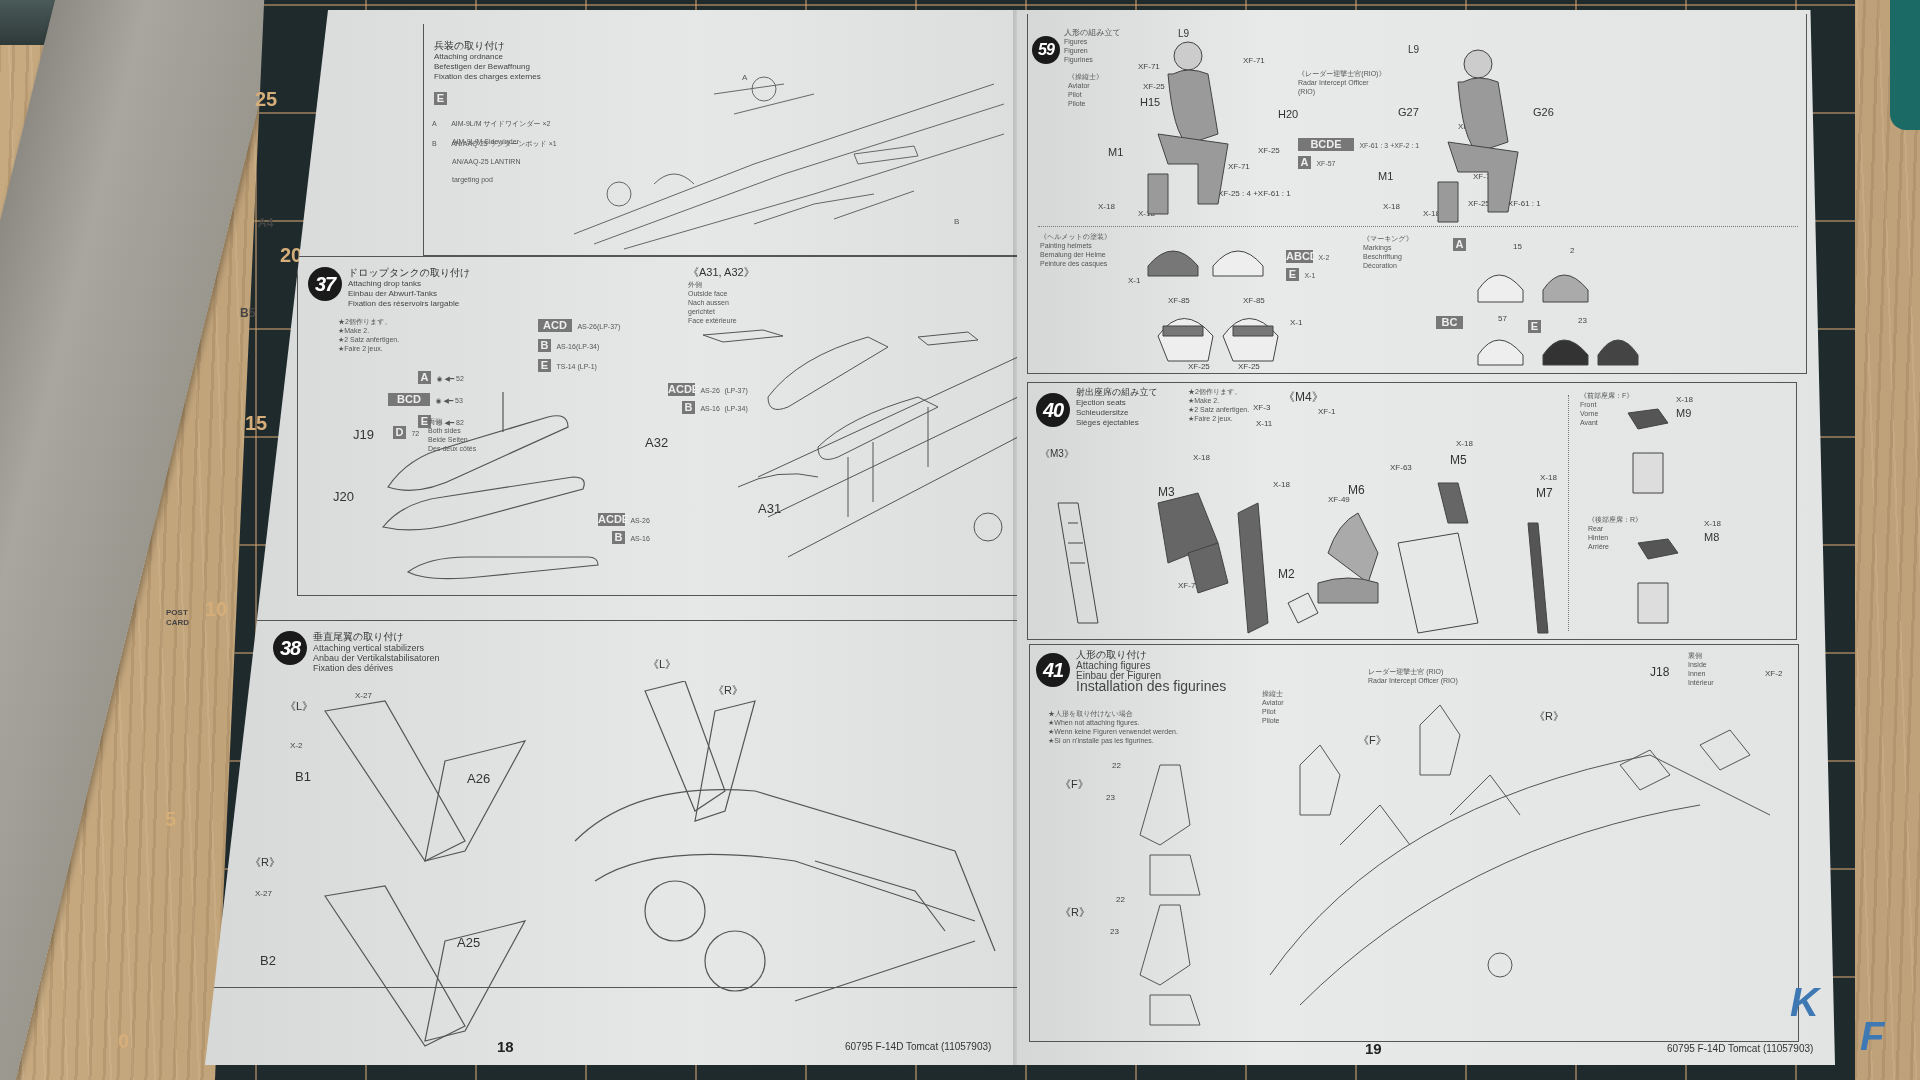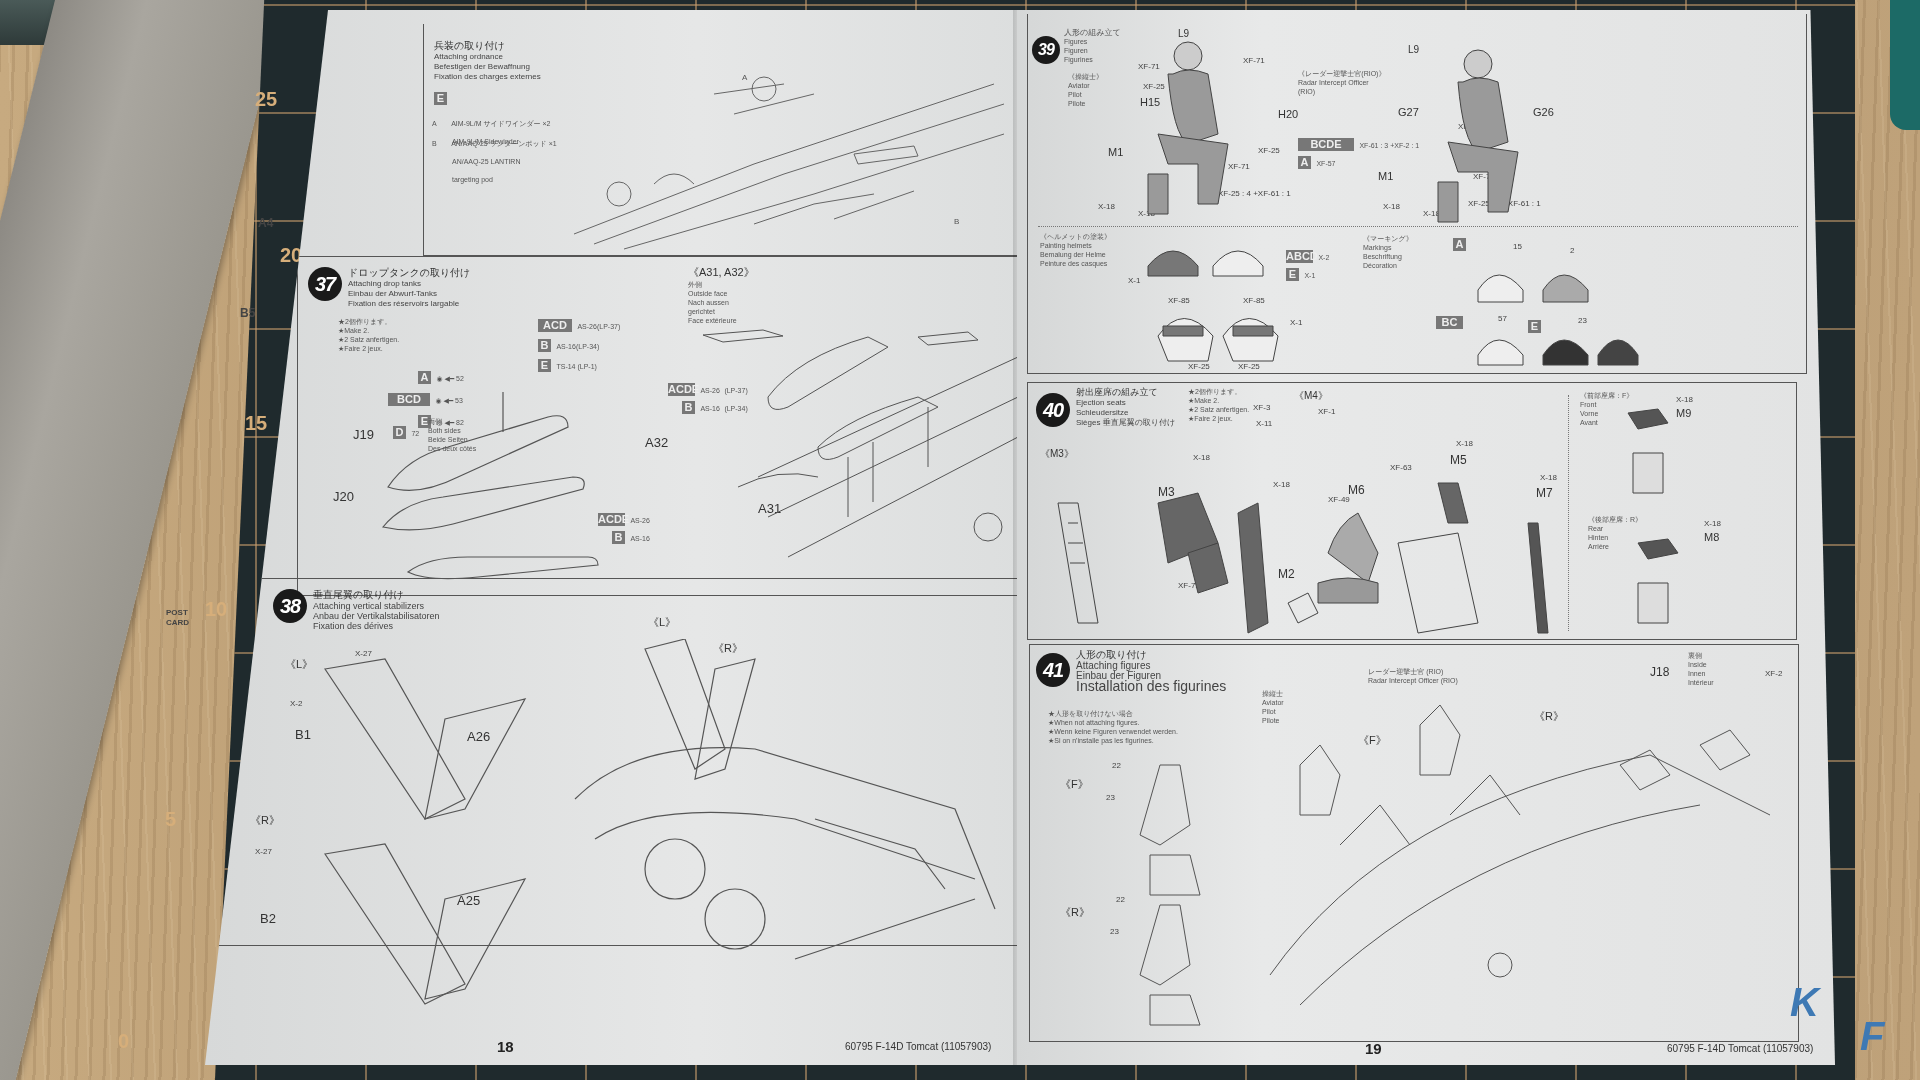--- a/index.html
+++ b/index.html
@@ -244,21 +244,21 @@
           <path d="M70 200 L320 80"></path>
           <path d="M90 240 L320 120"></path>
           <path d="M40 170 q40 -20 80 -10"></path>
           <circle cx="290" cy="210" r="14"></circle>
           <path d="M150 140 l0 60 M175 125 l0 60 M230 90 l0 60"></path>
           <path d="M220 20 l50 -5 l10 8 l-50 5 z"></path>
         </g>
       </svg>
     </div>
 
-    <div class="panel" style="left:-10px;top:568px;width:826px;height:368px;border-left:none;">
+    <div class="panel" style="left:-10px;top:610px;width:826px;height:368px;border-left:none;">
       <div class="step-badge" style="left:78px;top:10px;">38</div>
       <div class="title-block" style="left:118px;top:10px;">
         <div class="jp">垂直尾翼の取り付け</div>
         <div class="small" style="font-size:9px;">Attaching vertical stabilizers</div>
         <div class="small" style="font-size:9px;">Anbau der Vertikalstabilisatoren</div>
         <div class="small" style="font-size:9px;">Fixation des dérives</div>
       </div>
       <span class="part-label" style="left:90px;top:78px;font-size:11px;">《L》</span>
       <span class="part-label" style="left:55px;top:234px;font-size:11px;">《R》</span>
       <span class="paint-label" style="left:160px;top:70px;">X-27</span>
@@ -290,21 +290,21 @@
 
     <span class="footer-num" style="left:292px;top:1028px;">18</span>
     <span class="footer-code" style="left:640px;top:1031px;">60795 F-14D Tomcat (11057903)</span>
   </div>
 
   <div class="spine"></div>
 
   <div class="page right">
 
     <div class="panel" style="left:10px;top:4px;width:780px;height:360px;border-top:none;">
-      <div class="step-badge" style="left:4px;top:22px;width:28px;height:28px;font-size:16px;">39</div>
+      <div class="step-badge" style="left:4px;top:22px;width:28px;height:28px;font-size:16px;">59</div>
       <div class="title-block" style="left:36px;top:14px;line-height:10px;">
         <div class="tiny" style="font-size:8px;">人形の組み立て</div>
         <div class="tiny">Figures</div>
         <div class="tiny">Figuren</div>
         <div class="tiny">Figurines</div>
       </div>
       <div style="position:absolute;left:40px;top:58px;">
         <div class="tiny">《操縦士》</div>
         <div class="tiny">Aviator</div>
         <div class="tiny">Pilot</div>
@@ -407,29 +407,29 @@
         </g>
       </svg>
     </div>
 
     <div class="panel" style="left:10px;top:372px;width:770px;height:258px;">
       <div class="step-badge" style="left:8px;top:10px;">40</div>
       <div class="title-block" style="left:48px;top:4px;line-height:11px;">
         <div class="jp" style="font-size:9px;">射出座席の組み立て</div>
         <div class="small">Ejection seats</div>
         <div class="small">Schleudersitze</div>
-        <div class="small">Sièges 垂直尾翼の取り付け</div>
+        <div class="small">Sièges éjectables</div>
       </div>
       <div style="position:absolute;left:160px;top:4px;">
         <div class="tiny">★2個作ります。</div>
         <div class="tiny">★Make 2.</div>
         <div class="tiny">★2 Satz anfertigen.</div>
         <div class="tiny">★Faire 2 jeux.</div>
       </div>
-      <span class="part-label" style="left:266px;top:6px;font-size:10px;">《M4》</span>
+      <span class="part-label" style="left:255px;top:6px;font-size:12px;">《M4》</span>
       <span class="paint-label" style="left:225px;top:20px;">XF-3</span>
       <span class="paint-label" style="left:290px;top:24px;">XF-1</span>
       <span class="paint-label" style="left:228px;top:36px;">X-11</span>
       <span class="part-label" style="left:12px;top:64px;font-size:10px;">《M3》</span>
       <span class="part-label" style="left:130px;top:102px;font-size:12px;">M3</span>
       <span class="part-label" style="left:250px;top:184px;font-size:12px;">M2</span>
       <span class="part-label" style="left:315px;top:196px;font-size:12px;">M4</span>
       <span class="part-label" style="left:320px;top:100px;font-size:12px;">M6</span>
       <span class="part-label" style="left:422px;top:70px;font-size:12px;">M5</span>
       <span class="part-label" style="left:508px;top:103px;font-size:12px;">M7</span>

